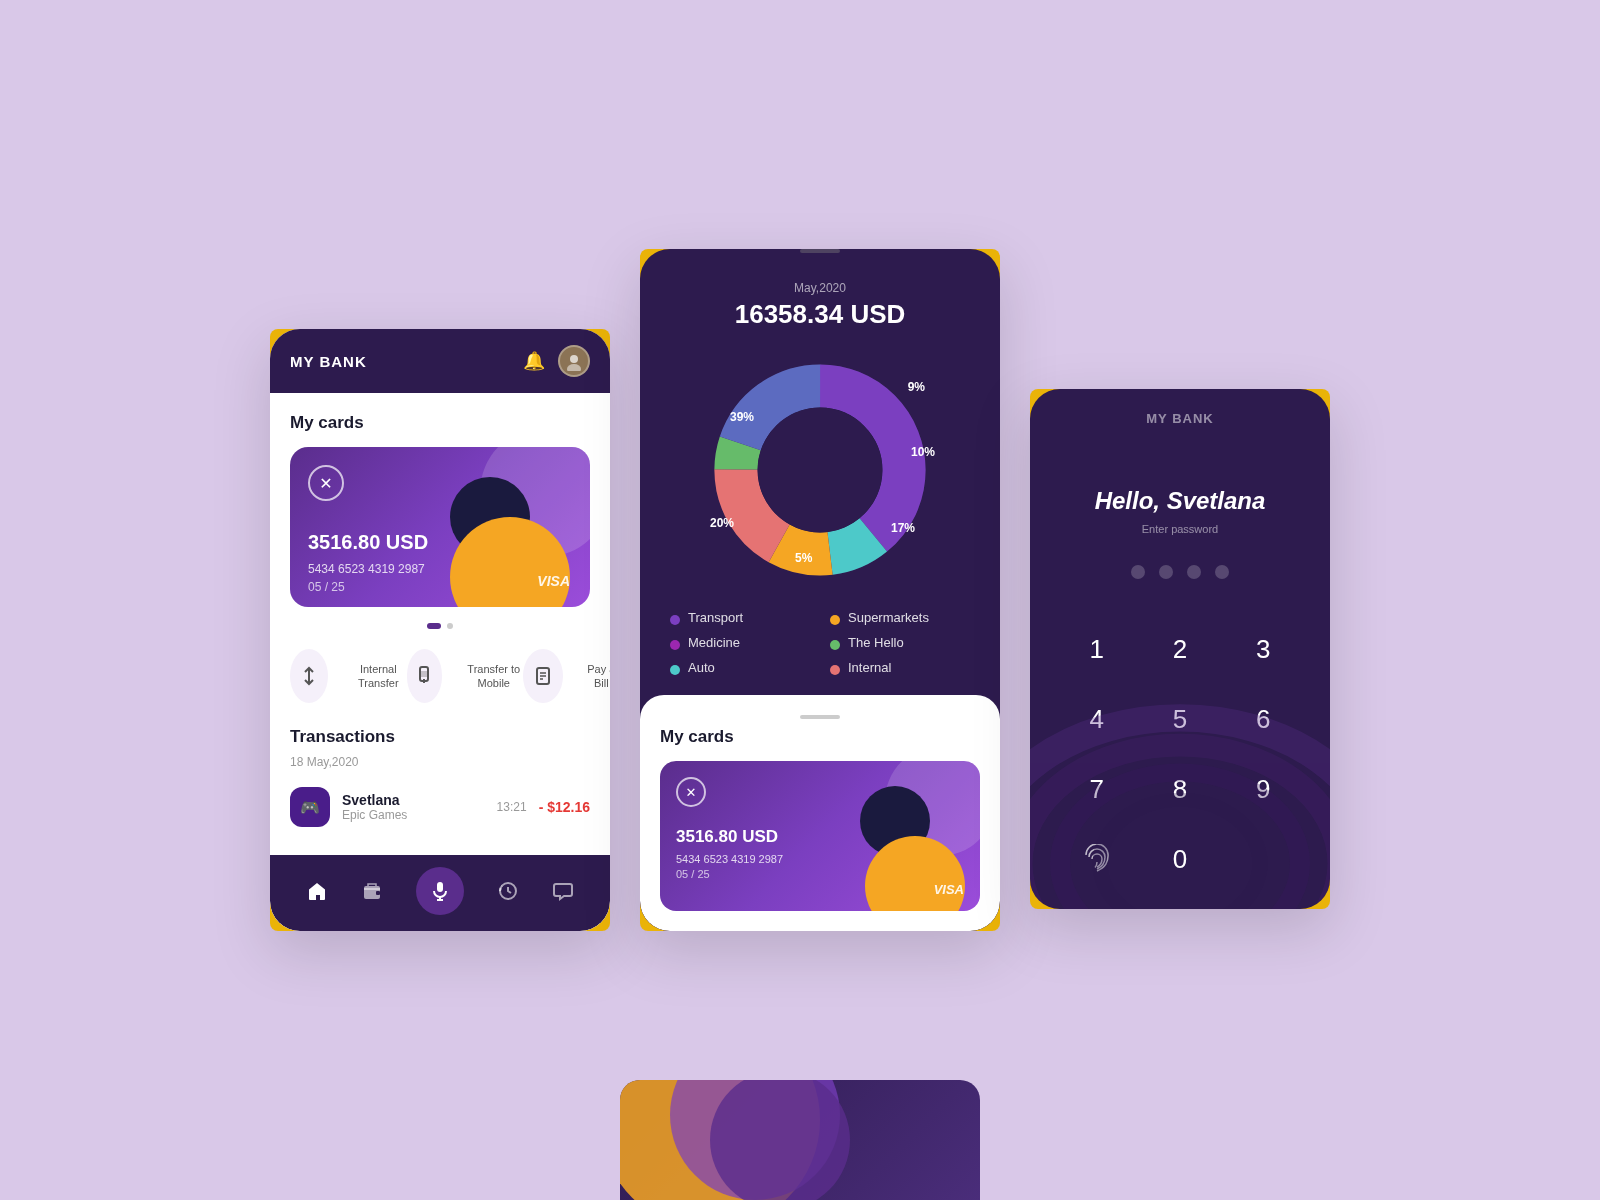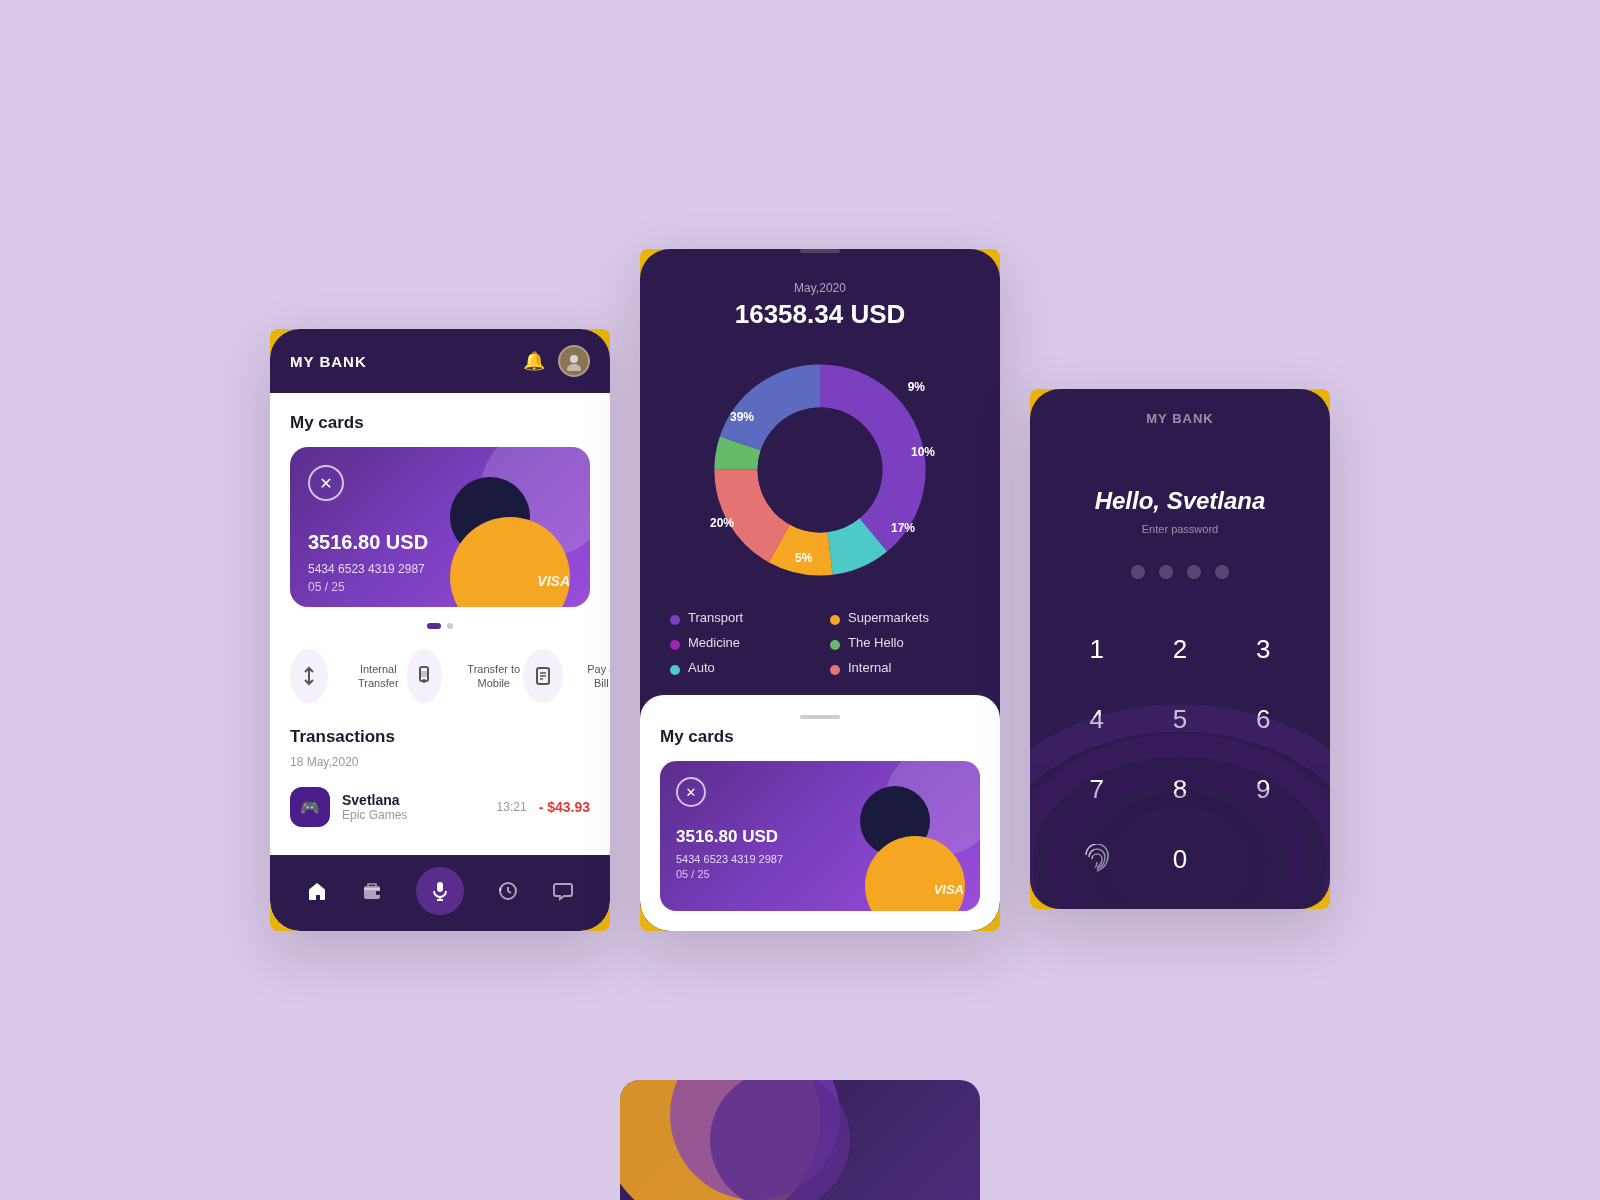--- a/index.html
+++ b/index.html
@@ -694,21 +694,21 @@
         <div class="transactions-section">
           <div class="section-title">Transactions</div>
           <div class="tx-date">18 May,2020</div>
           <div class="tx-item">
             <div class="tx-icon">🎮</div>
             <div class="tx-info">
               <div class="tx-name">Svetlana</div>
               <div class="tx-sub">Epic Games</div>
             </div>
             <div class="tx-time">13:21</div>
-            <div class="tx-amount">- $43.93</div>
+            <div class="tx-amount">- $12.16</div>
           </div>
         </div>
       </div>
 
       <div class="phone1-nav">
         <div class="nav-item active-nav">
           <svg width="22" height="22" viewBox="0 0 22 22" fill="white">
               <path d="M3 9.5L11 3l8 6.5V19a1 1 0 0 1-1 1H14v-5h-4v5H4a1 1 0 0 1-1-1V9.5z"></path>
             </svg>
         </div>

